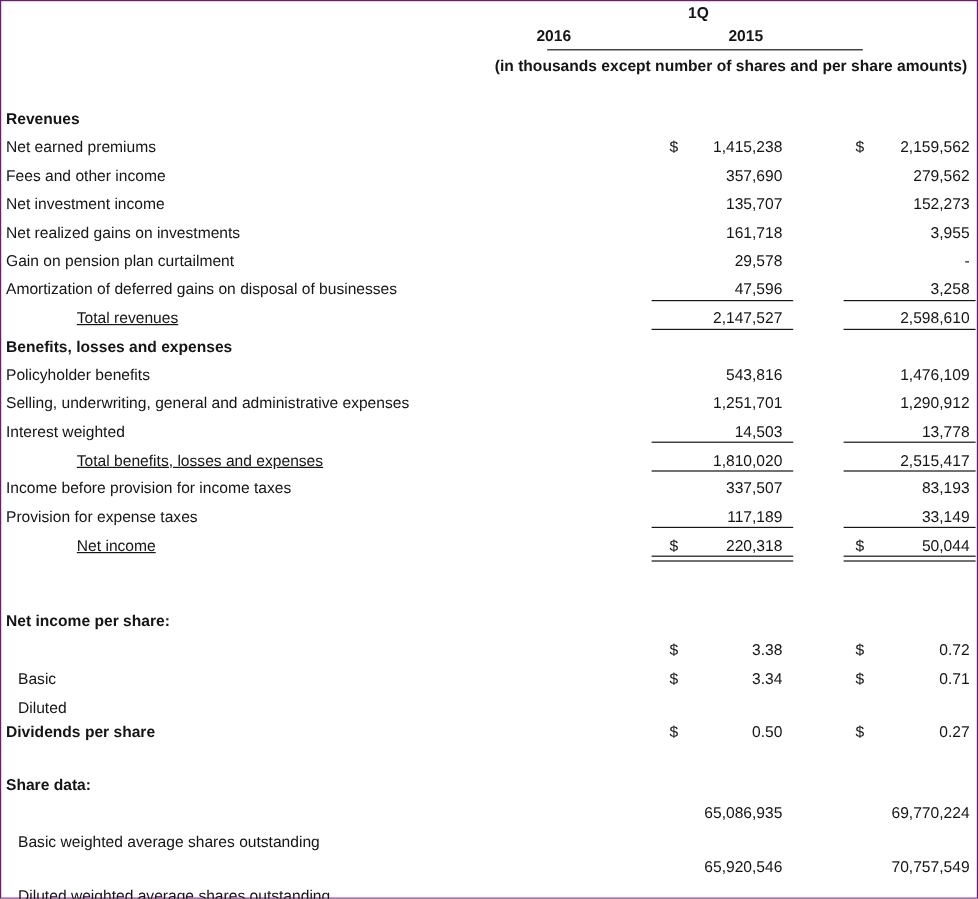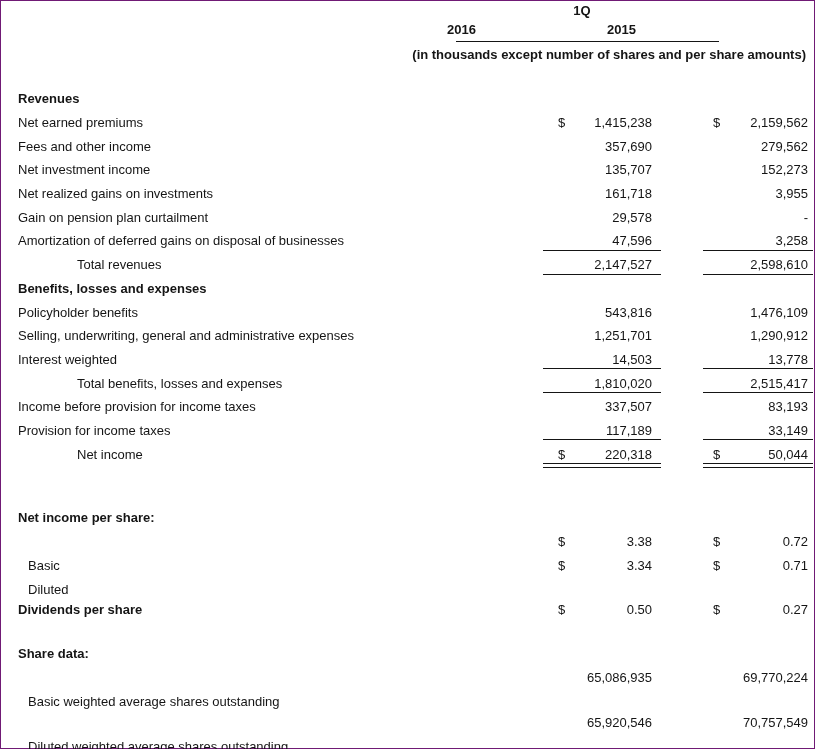--- a/index.html
+++ b/index.html
@@ -13,25 +13,25 @@
     font-size:13px;
     color:#151515;
   }
   .abs{position:absolute;}
   .hdr-1q{top:2px;left:446px;width:270px;text-align:center;font-weight:bold;}
   .hdr-y{top:21px;font-weight:bold;}
   .hdr-2016{left:446px;width:118px;}
   .hdr-2015{left:606px;width:110px;}
   .hdr-rule{top:40px;left:455px;width:263px;height:0;border-top:1px solid #151515;}
   .hdr-note{top:46px;right:8px;font-weight:bold;white-space:nowrap;}
-  .tbody{position:absolute;top:86px;left:0;right:1px;padding-left:13px;}
+  .tbody{position:absolute;top:86px;left:0;right:1px;}
   .row{display:flex;align-items:center;height:23.7px;}
   .lbl{flex:1;padding-left:4px;white-space:nowrap;overflow:hidden;}
   .bold{font-weight:bold;}
-  .ind-lg{padding-left:63px;}
+  .ind-lg{padding-left:63px;text-decoration:underline;}
   .ind-sm{padding-left:14px;margin-top:48px;}
   .cell{
     position:relative;height:100%;box-sizing:border-box;
     display:flex;justify-content:space-between;align-items:center;
     white-space:nowrap;
   }
   .c1{width:118px;padding:0 9px 0 15px;}
   .gapcol{width:42px;}
   .c2{width:110px;padding:0 5px 0 10px;}
   .val{margin-left:auto;}
@@ -216,21 +216,21 @@
           <span class="val">337,507</span>
         </div>
       <div class="gapcol"></div>
       <div class="cell c2">
           <span class="dol"></span>
           <span class="val">83,193</span>
         </div>
     </div>
 
     <div class="row rule">
-      <div class="lbl">Provision for income taxes</div>
+      <div class="lbl">Provision for expense taxes</div>
       <div class="cell c1">
           <span class="dol"></span>
           <span class="val">117,189</span>
         </div>
       <div class="gapcol"></div>
       <div class="cell c2">
           <span class="dol"></span>
           <span class="val">33,149</span>
         </div>
     </div>

